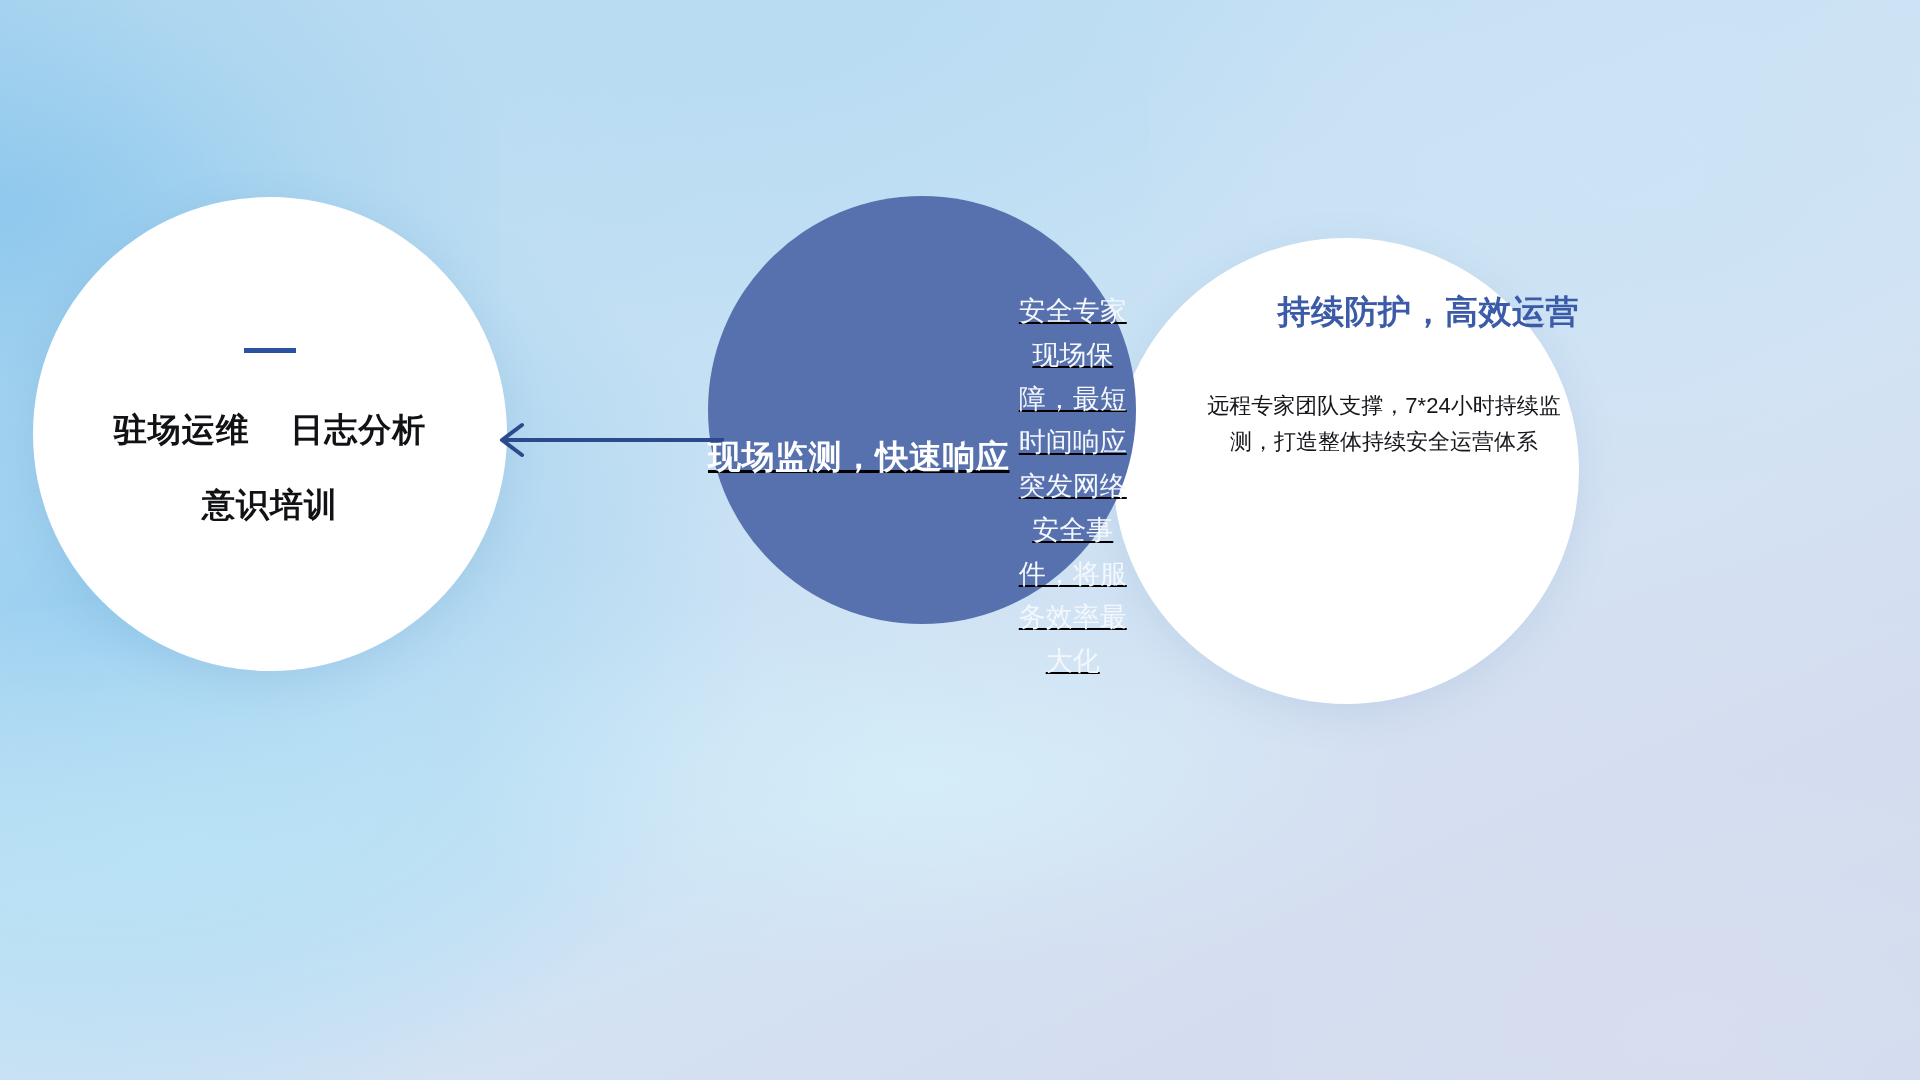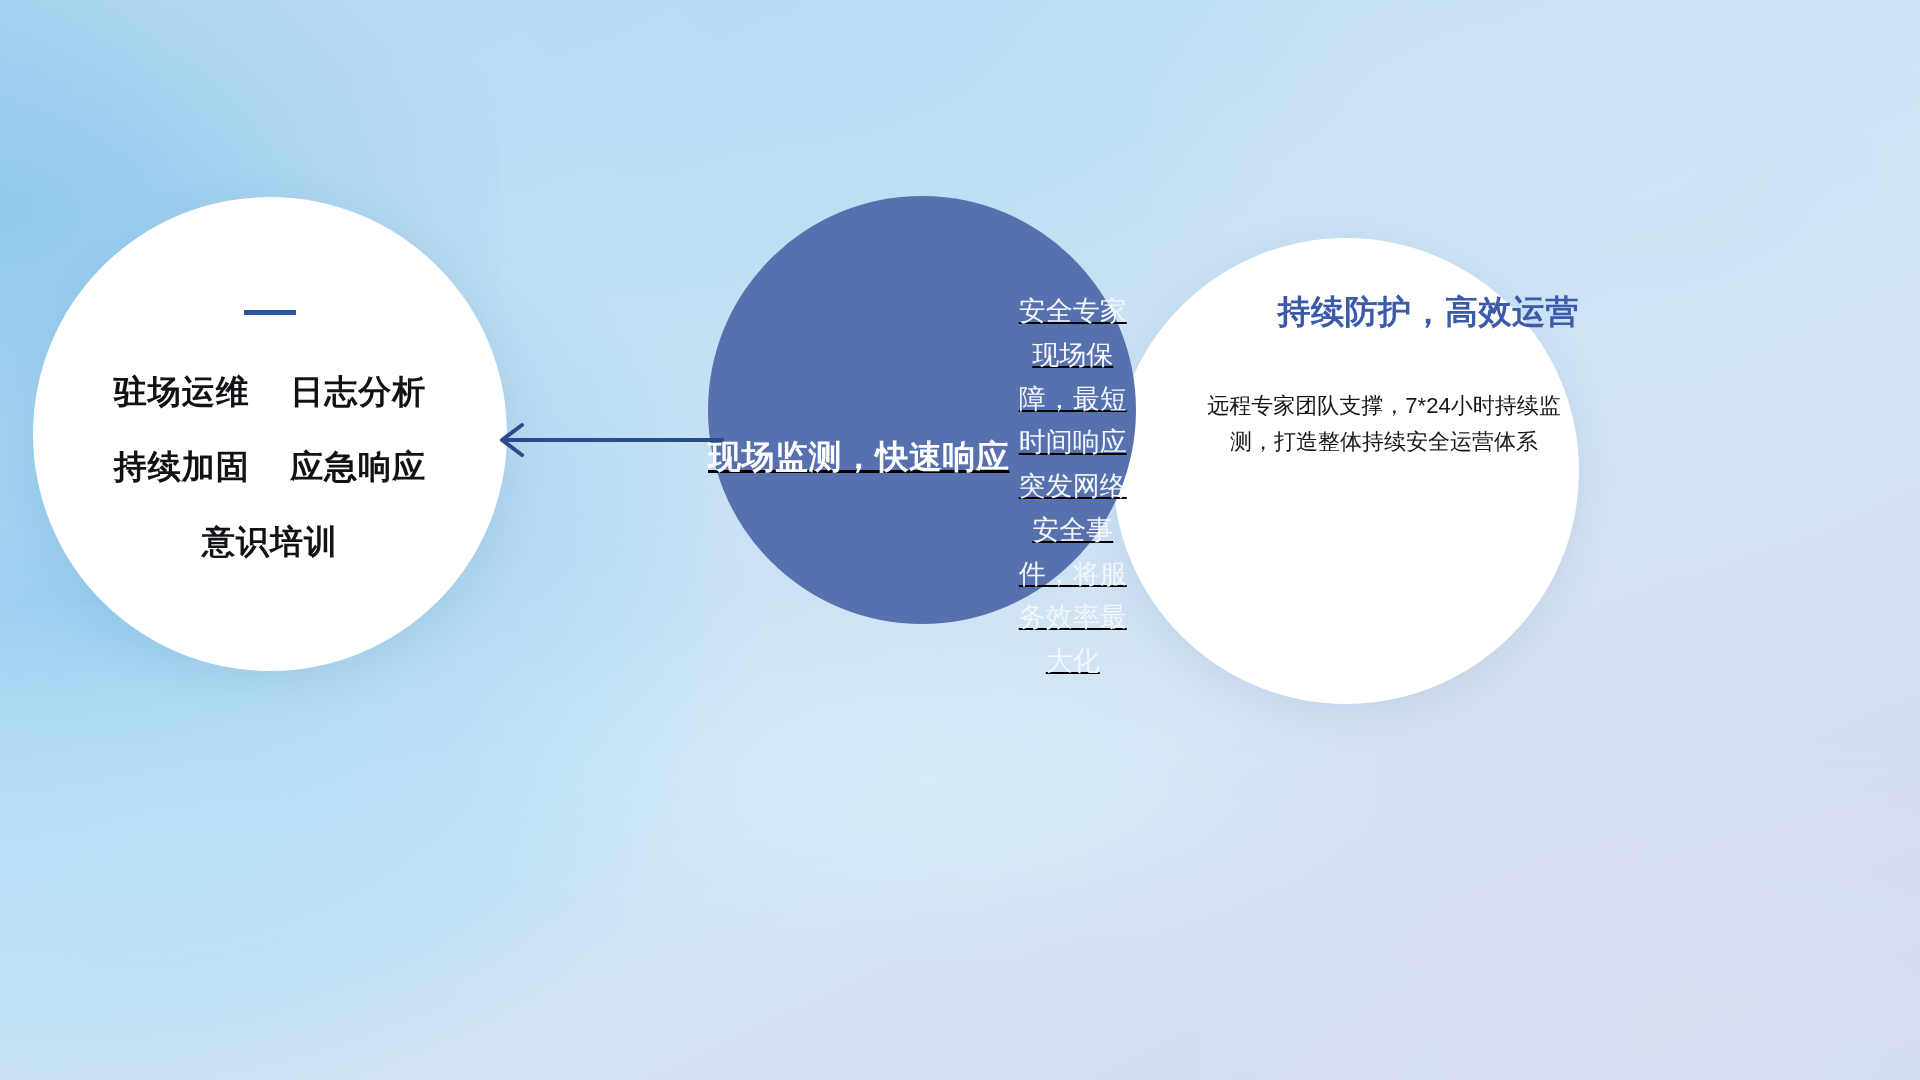--- a/index.html
+++ b/index.html
@@ -168,21 +168,20 @@
   <div class="glow-a"></div>
   <div class="glow-b"></div>
 
   <div class="circle" id="circle-left"></div>
   <div class="circle" id="circle-right"></div>
   <div class="circle" id="circle-mid"></div>
 
   <div id="left-content">
     <div id="left-divider"></div>
     <div class="left-line">驻场运维    日志分析</div>
-    <div class="left-line">持续加固    应急响应</div>
     <div class="left-line">意识培训</div>
   </div>
 
   <div id="right-content">
     <div id="right-title">持续防护，高效运营</div>
     <div id="right-body">远程专家团队支撑，7*24小时持续监测，打造整体持续安全运营体系</div>
   </div>
 
   <div id="mid-content">
     <div id="mid-title">现场监测，快速响应</div>

